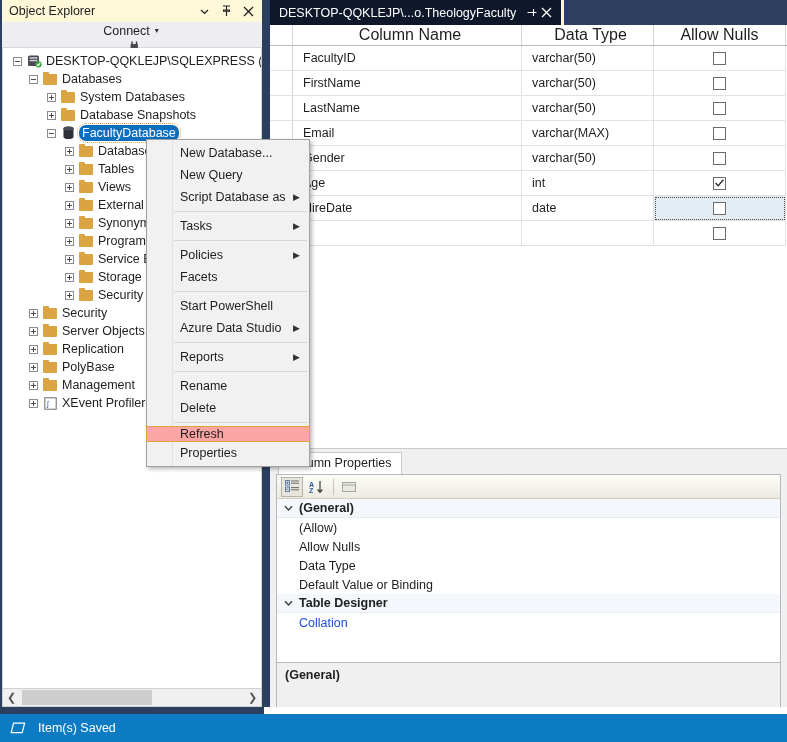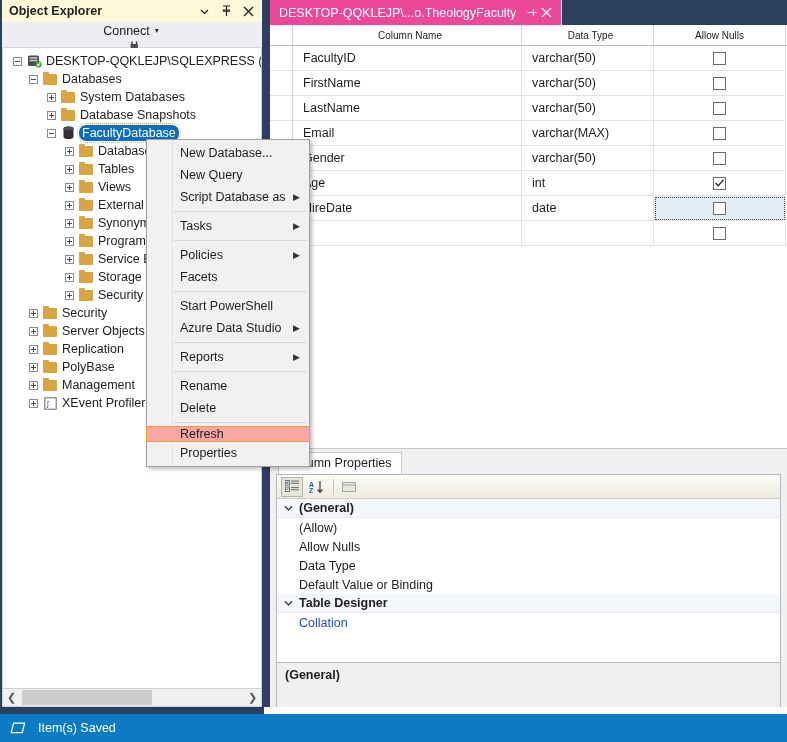--- a/index.html
+++ b/index.html
@@ -39,21 +39,21 @@
   .oe-title {
     height: 22px;
     background: #fdf9d8;
     display: flex;
     align-items: center;
     padding: 0 4px 0 7px;
     box-sizing: border-box;
     font-size: 12.5px;
     color: #1e1e1e;
   }
-  .oe-title-text { flex: 1; font-weight: bold; }
+  .oe-title-text { flex: 1; }
   .oe-title-btns { display: flex; align-items: center; gap: 9px; padding-right: 3px; }
   .oe-btn { width: 13px; height: 13px; display: flex; align-items: center; justify-content: center; cursor: default; }
 
   .oe-toolbar {
     height: 26px;
     background: #eeeef2;
     display: flex;
     align-items: center;
     padding-left: 6px;
     box-sizing: border-box;
@@ -206,28 +206,28 @@
   .tabstrip {
     position: absolute;
     left: 6px; top: 0;
     width: 517px; height: 25px;
     background: #2d3f5e;
     display: flex;
     align-items: flex-end;
   }
   .doc-tab {
     height: 25px;
-    background: #ec4899;
+    background: #0f172a;
     color: #ffffff;
     display: flex;
     align-items: center;
     padding: 0 7px 0 9px;
     font-size: 12.5px;
     box-sizing: border-box;
-    border-right: 1px solid #fef9c3;
+    border-right: 3px solid #fef9c3;
   }
   .tab-title { margin-right: 8px; }
   .tab-pin, .tab-close {
     width: 15px; height: 16px;
     display: flex; align-items: center; justify-content: center;
     color: #ffffff;
   }
 
   
   .grid {
@@ -243,21 +243,21 @@
     height: 25px;
     box-sizing: border-box;
   }
   .grid-head {
     height: 21px;
     background: #ffffff;
     border-bottom: 1px solid #b8b8bd;
   }
   .grid-head .cell {
     justify-content: center;
-    font-size: 10px;
+    font-size: 16px;
     color: #1e1e1e;
     border-right: 1px solid #d4d4d8;
     border-bottom: none;
   }
   .cell {
     display: flex;
     align-items: center;
     box-sizing: border-box;
     border-right: 1px solid #e2e2e6;
     border-bottom: 1px solid #e2e2e6;

